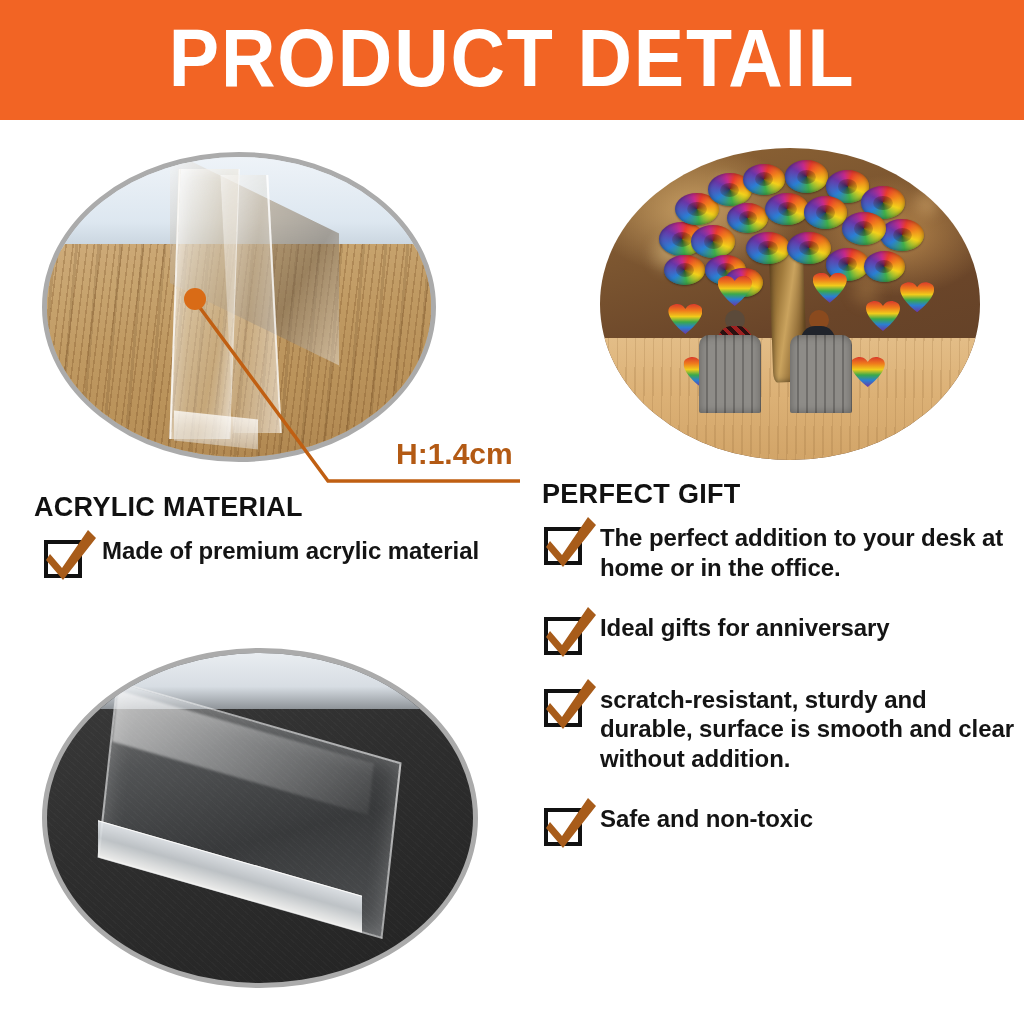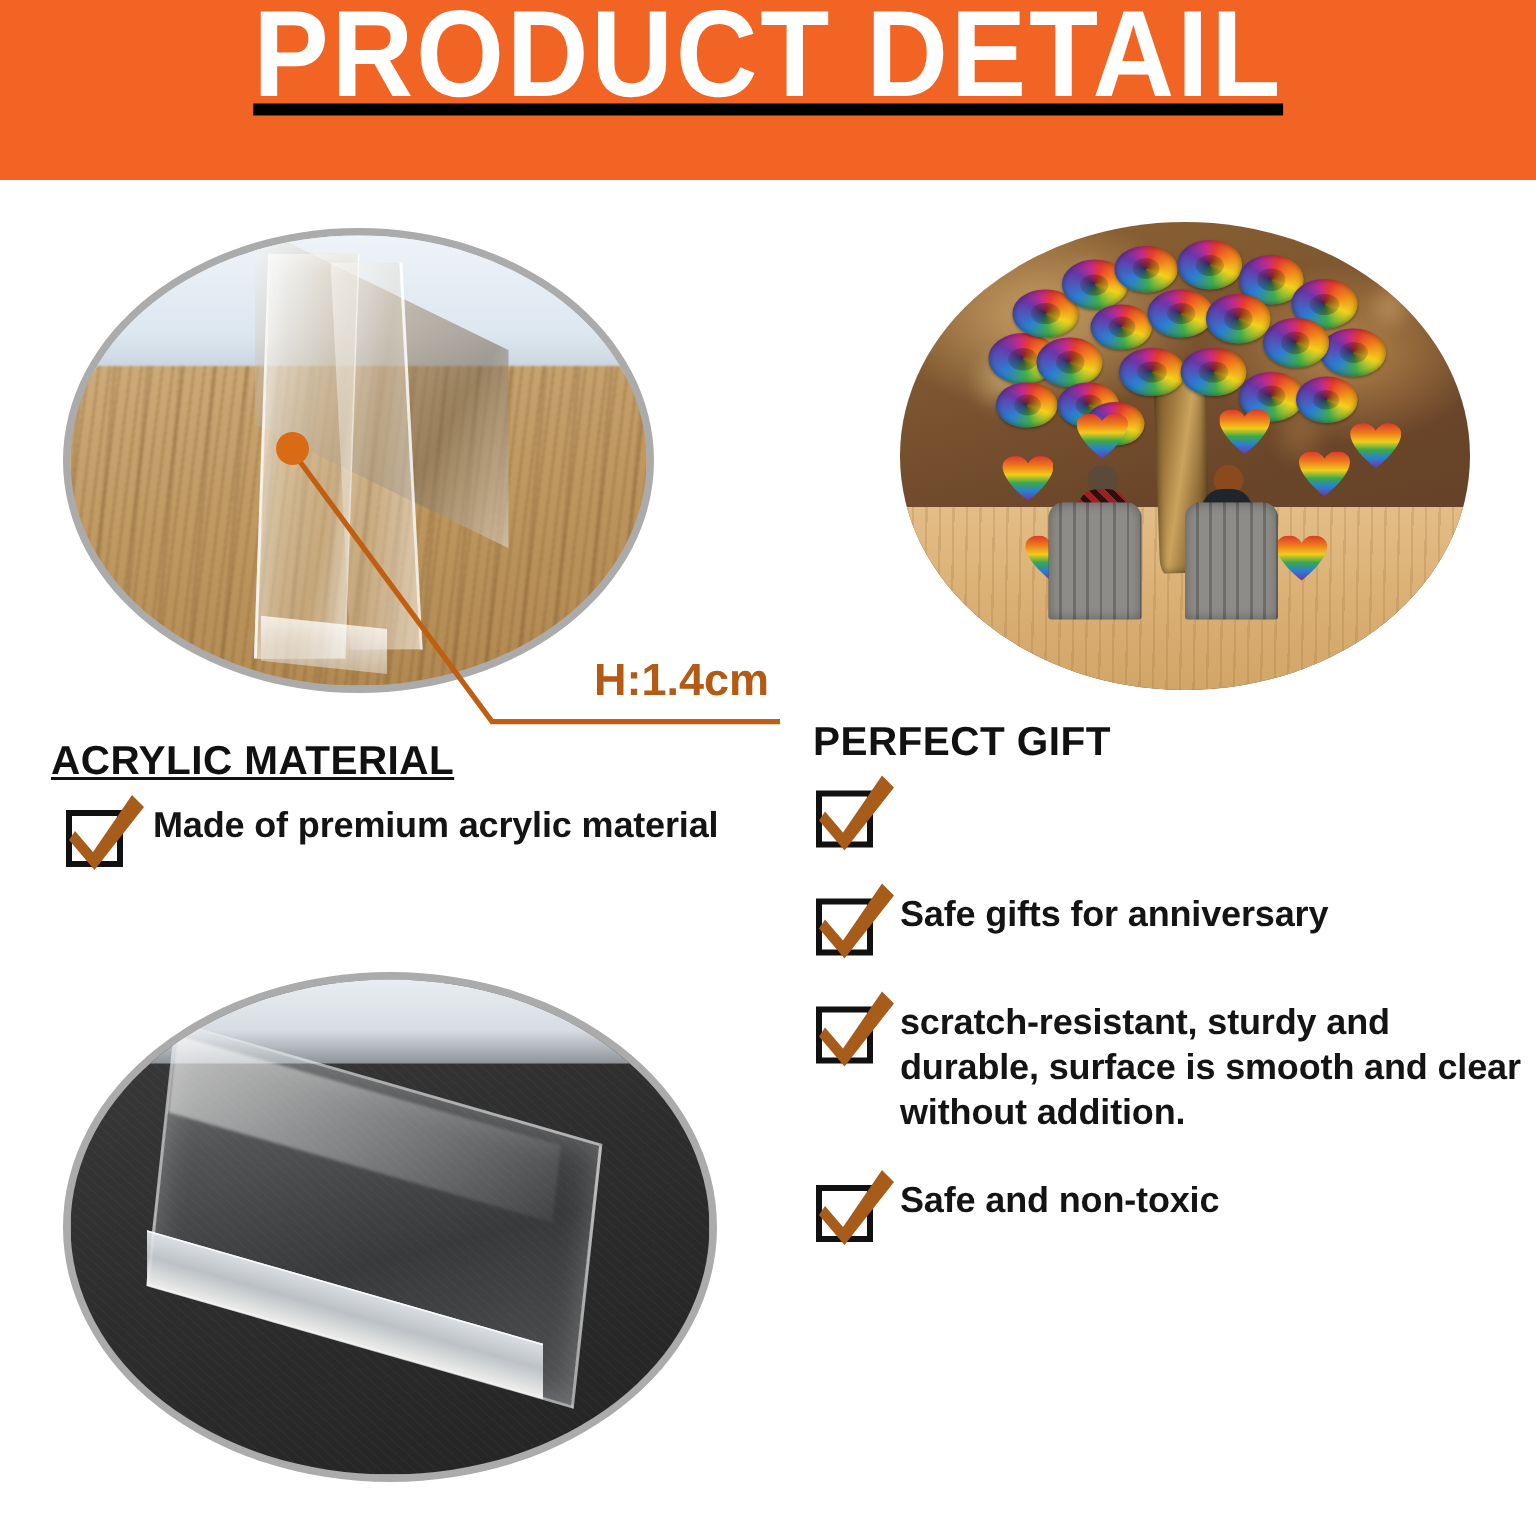--- a/index.html
+++ b/index.html
@@ -16,23 +16,22 @@
   }
 
   
   .banner {
     position: absolute;
     left: 0; top: 0;
     width: 1024px;
     height: 120px;
     background: #F26424;
     display: flex;
-    align-items: flex-start;
+    align-items: center;
     justify-content: center;
-    text-decoration: underline;
   }
   .banner-title {
     color: #ffffff;
     font-family: "Liberation Sans Narrow", "Liberation Sans", sans-serif;
     font-weight: bold;
     font-size: 82px;
     letter-spacing: 2px;
     line-height: 1;
     transform: scaleX(0.92);
     margin-top: -4px;
@@ -314,21 +313,21 @@
 
   
   .section-heading {
     position: absolute;
     font-weight: bold;
     font-size: 27px;
     color: #111111;
     letter-spacing: 0.3px;
     white-space: nowrap;
   }
-  #heading-acrylic { left: 34px; top: 492px; text-decoration: underline; }
+  #heading-acrylic { left: 34px; top: 492px; }
   #heading-gift   { left: 542px; top: 479px; }
 
   .feature-list {
     position: absolute;
     list-style: none;
     margin: 0;
     padding: 0;
   }
   #list-acrylic { left: 44px; top: 536px; width: 480px; }
   #list-gift    { left: 544px; top: 523px; width: 470px; }
@@ -458,28 +457,29 @@
 
 <div class="section-heading" id="heading-gift">PERFECT GIFT</div>
 
 <ul class="feature-list" id="list-gift">
   <li class="feature-item">
     <span class="checkbox">
       <svg class="tick" viewBox="0 0 54 54">
         <path d="M6 26 L18 40 L44 2 L52 10 L19 52 L2 32 Z" fill="#A85C1A"></path>
       </svg>
     </span>
+    <span class="feature-text">The perfect addition to your desk at home or in the office.</span>
   </li>
   <li class="feature-item">
     <span class="checkbox">
       <svg class="tick" viewBox="0 0 54 54">
         <path d="M6 26 L18 40 L44 2 L52 10 L19 52 L2 32 Z" fill="#A85C1A"></path>
       </svg>
     </span>
-    <span class="feature-text">Safe gifts for anniversary</span>
+    <span class="feature-text">Ideal gifts for anniversary</span>
   </li>
   <li class="feature-item">
     <span class="checkbox">
       <svg class="tick" viewBox="0 0 54 54">
         <path d="M6 26 L18 40 L44 2 L52 10 L19 52 L2 32 Z" fill="#A85C1A"></path>
       </svg>
     </span>
     <span class="feature-text">scratch-resistant, sturdy and durable, surface is smooth and clear without addition.</span>
   </li>
   <li class="feature-item">

